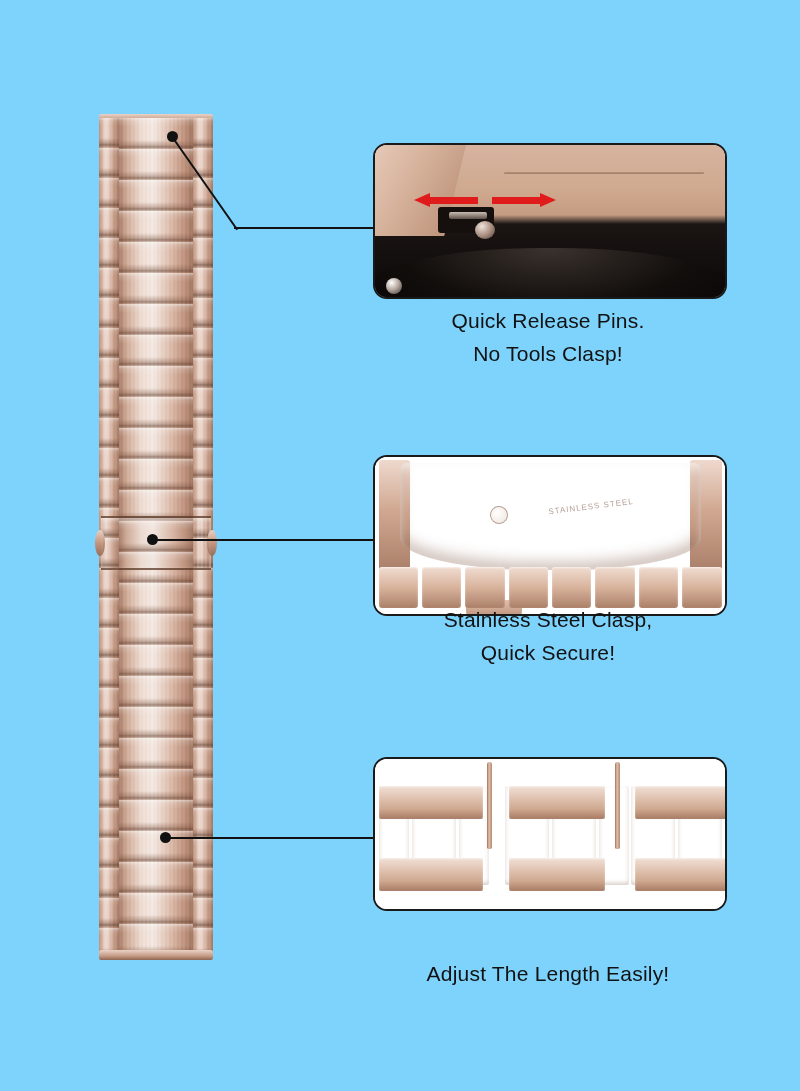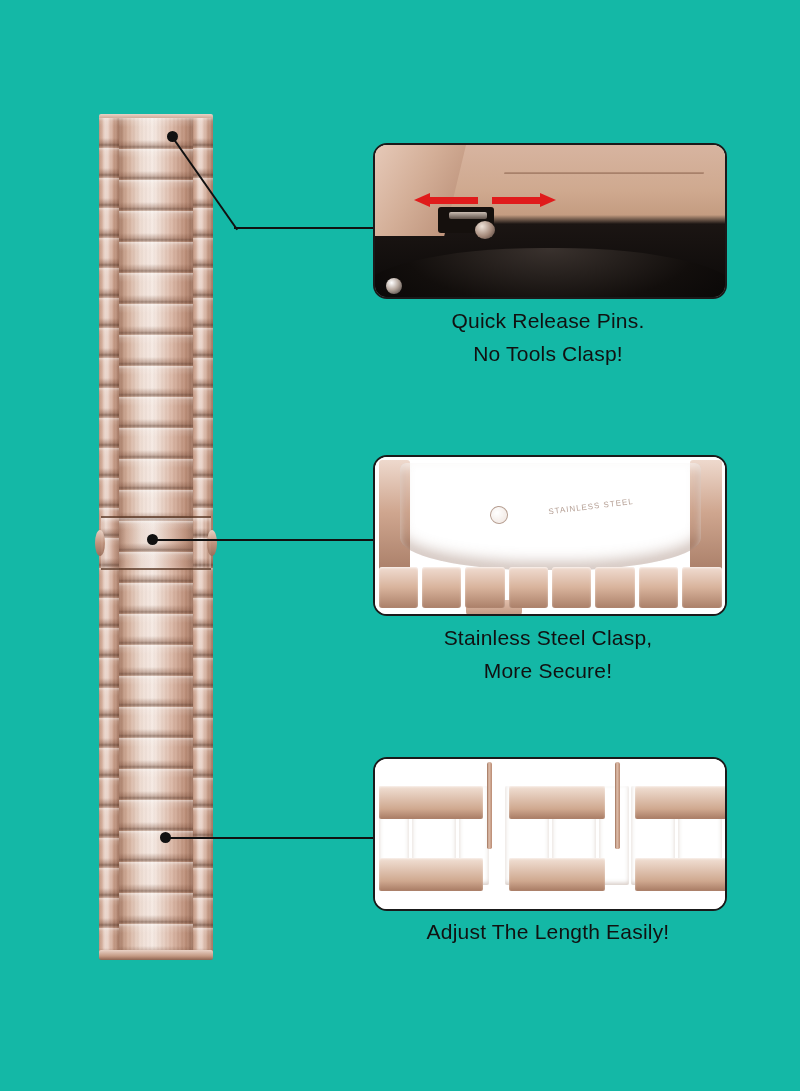--- a/index.html
+++ b/index.html
@@ -12,21 +12,21 @@
     height: 1091px;
     position: relative;
     overflow: hidden;
     font-family: "Liberation Sans", sans-serif;
     color: #111111;
   }
 
   .stage {
     position: absolute;
     inset: 0;
-    background: #14b8a6;
+    background: #7dd3fc;
   }
 
   
   .band {
     position: absolute;
     left: 99px;
     top: 118px;
     width: 114px;
     height: 838px;
   }
@@ -490,23 +490,23 @@
         <div class="clasp-link"></div>
         <div class="clasp-link"></div>
         <div class="clasp-link"></div>
         <div class="clasp-link"></div>
         <div class="clasp-link"></div>
         <div class="clasp-link"></div>
       </div>
     </div>
   </div>
 
-  <div class="caption" style="top:622px;">
+  <div class="caption" style="top:604px;">
     <span class="line">Stainless Steel Clasp,</span>
-    <span class="line">More Secure!</span>
+    <span class="line">Quick Secure!</span>
   </div>
 
   <div class="panel" style="left:373px; top:757px; width:350px; height:150px;">
     <div class="links-photo">
 
       <div class="link-group" style="left:4px;">
         <div class="link-piece"></div>
         <div class="link-piece wide"></div>
         <div class="link-piece"></div>
       </div>
@@ -528,17 +528,17 @@
       <div class="link-group" style="left:256px;">
         <div class="link-piece wide"></div>
         <div class="link-piece wide"></div>
         <div class="link-piece"></div>
       </div>
       <div class="link-cap" style="left:260px; top:18%; width:92px;"></div>
       <div class="link-cap" style="left:260px; bottom:12%; width:92px;"></div>
     </div>
   </div>
 
-  <div class="caption" style="top:916px;">
+  <div class="caption" style="top:958px;">
     <span class="line">Adjust The Length Easily!</span>
   </div>
 
 </div>
 
 </body></html>

